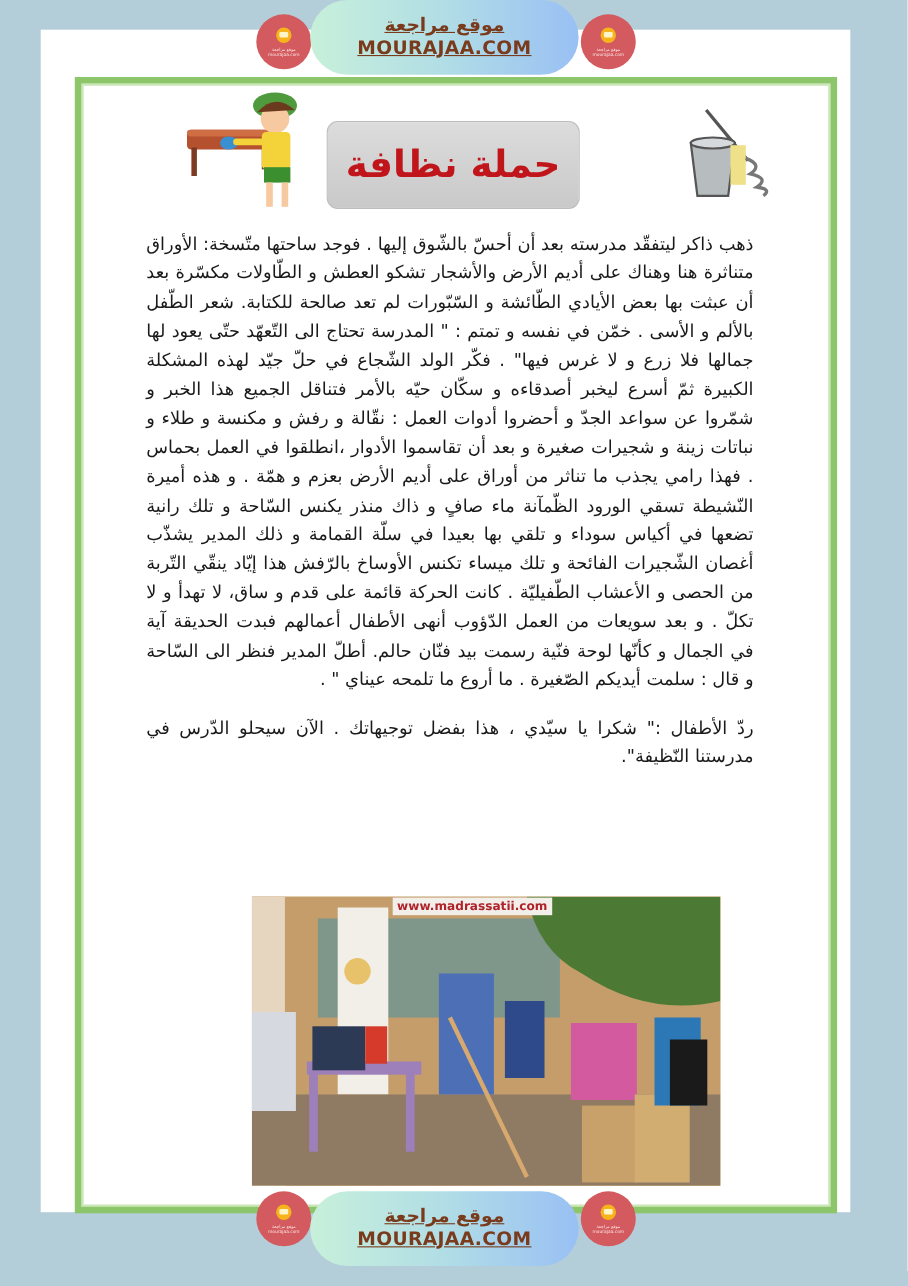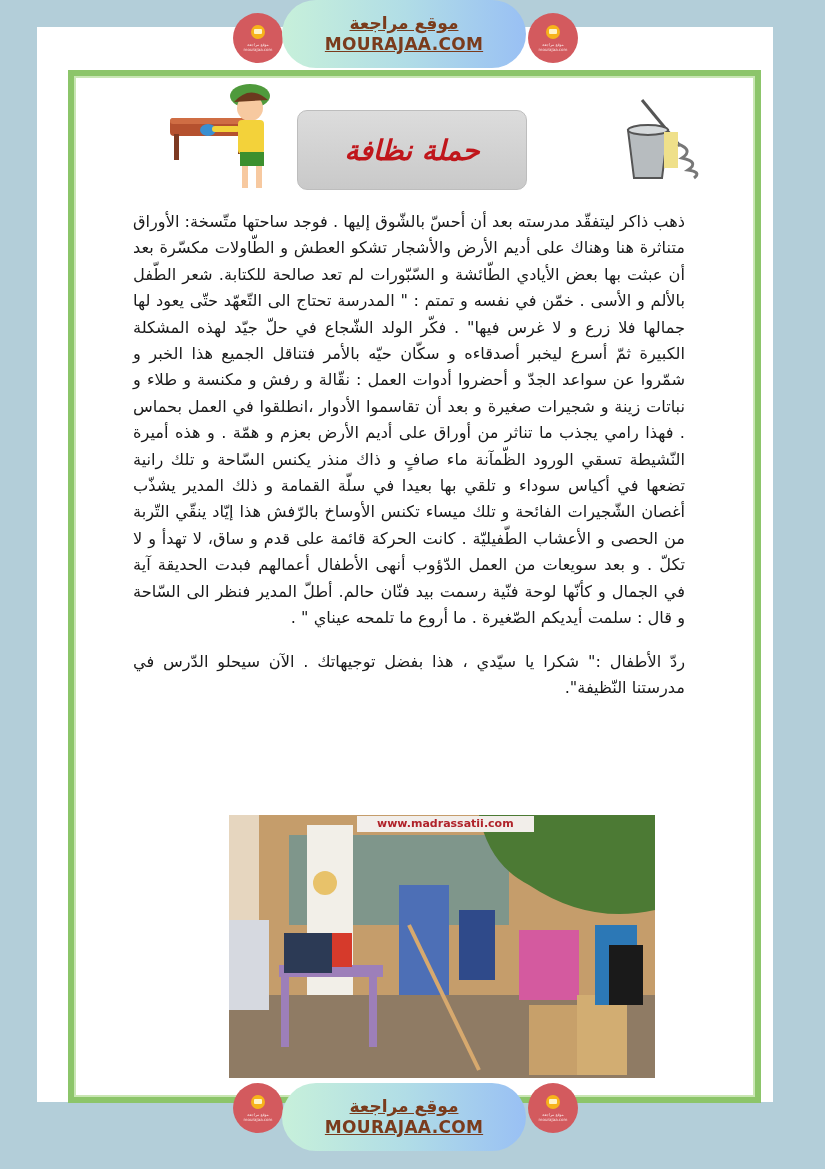--- a/index.html
+++ b/index.html
@@ -32,35 +32,35 @@
   .logo .sun { width:14px; height:14px; border-radius:50%; background:#f6b31c; margin-bottom:3px;
     display:flex; align-items:center; justify-content:center; }
   .logo .sun .book { width:8px; height:5px; background:#fff3c8; border-radius:1px; }
   .logo .tiny { color:#fbe3e3; font-size:4px; line-height:5px; }
   .title-box {
     position:absolute; left:297px; top:110px; width:228px; height:78px;
     background:linear-gradient(180deg,#dcdcdc,#c9c9c9);
     border-radius:10px; border:1px solid #bdbdbd;
     display:flex; align-items:center; justify-content:center;
   }
-  .title-box span { color:#c0161b; font-size:28px; font-weight:bold; font-family:"DejaVu Sans", sans-serif;font-style:italic; }
+  .title-box span { color:#c0161b; font-size:34px; font-weight:bold; font-family:"DejaVu Sans", sans-serif; }
   .illus { position:absolute; }
   .text-body {
     position:absolute; left:116px; top:192px; width:586px;
     direction:rtl; text-align:justify; text-align-last:right;
     font-family:"DejaVu Sans", sans-serif; font-size:16.2px; line-height:26.4px; color:#1a1a1a;
   }
   .text-body p { margin:17px; }
   .text-body p.reply { margin-top:10px; }
   .photo {
     position:absolute; left:229px; top:815px; width:426px; height:263px; overflow:hidden;
     background:#c9ab7d;
   }
   .watermark {
-    position:absolute; left:128px; top:1px; padding:0 20px; height:16px; background:#f2eeea;
+    position:absolute; left:128px; top:1px; padding:0 4px; height:16px; background:#f2eeea;
     color:#b0232a; font-size:11px; line-height:16px; font-weight:bold;
   }
 </style>
 </head>
 <body>
 
 <div class="page"></div>
 
 <div class="logo" style="left:233px; top:13px;">
   <div class="sun">

